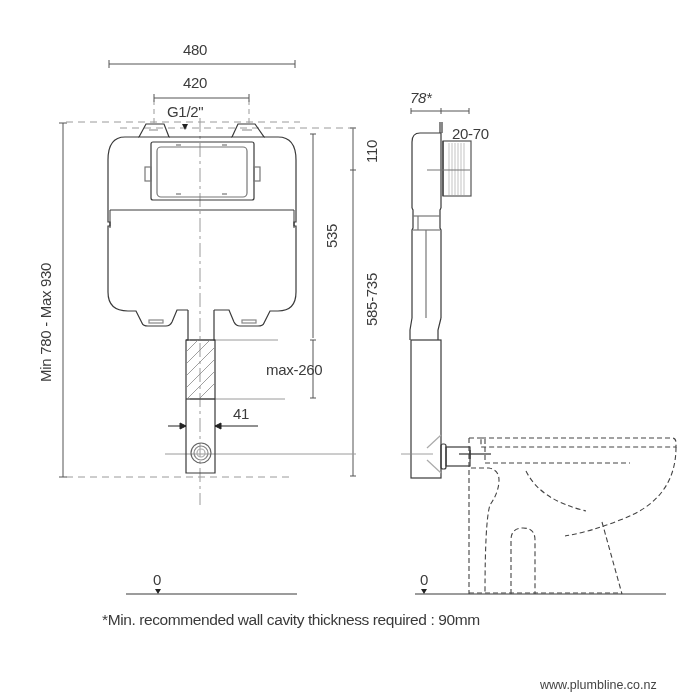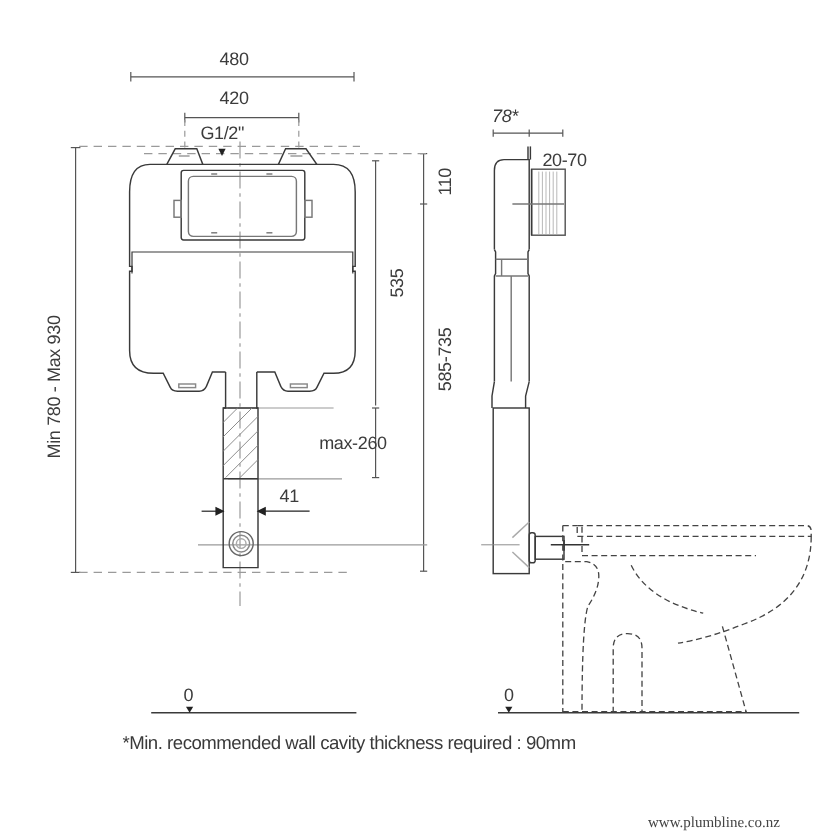--- a/index.html
+++ b/index.html
@@ -189,13 +189,13 @@
 <div class="vlbl" style="left:364px;top:163px;">110</div>
 <div class="vlbl" style="left:364px;top:326px;">585-735</div>
 
 <div class="lbl" style="left:153px;top:572px;">0</div>
 
 <div class="lbl" style="left:410px;top:90px;font-style:italic;">78*</div>
 <div class="lbl" style="left:452px;top:90px;margin-top:36px;">20-70</div>
 <div class="lbl" style="left:420px;top:572px;">0</div>
 
 <div class="note" style="left:102px;top:611px;">*Min. recommended wall cavity thickness required : 90mm</div>
-<div class="site" style="left:540px;top:678px;font-family:Liberation Serif, serif;">www.plumbline.co.nz</div>
+<div class="site" style="left:540px;top:678px;">www.plumbline.co.nz</div>
 
 </body></html>

